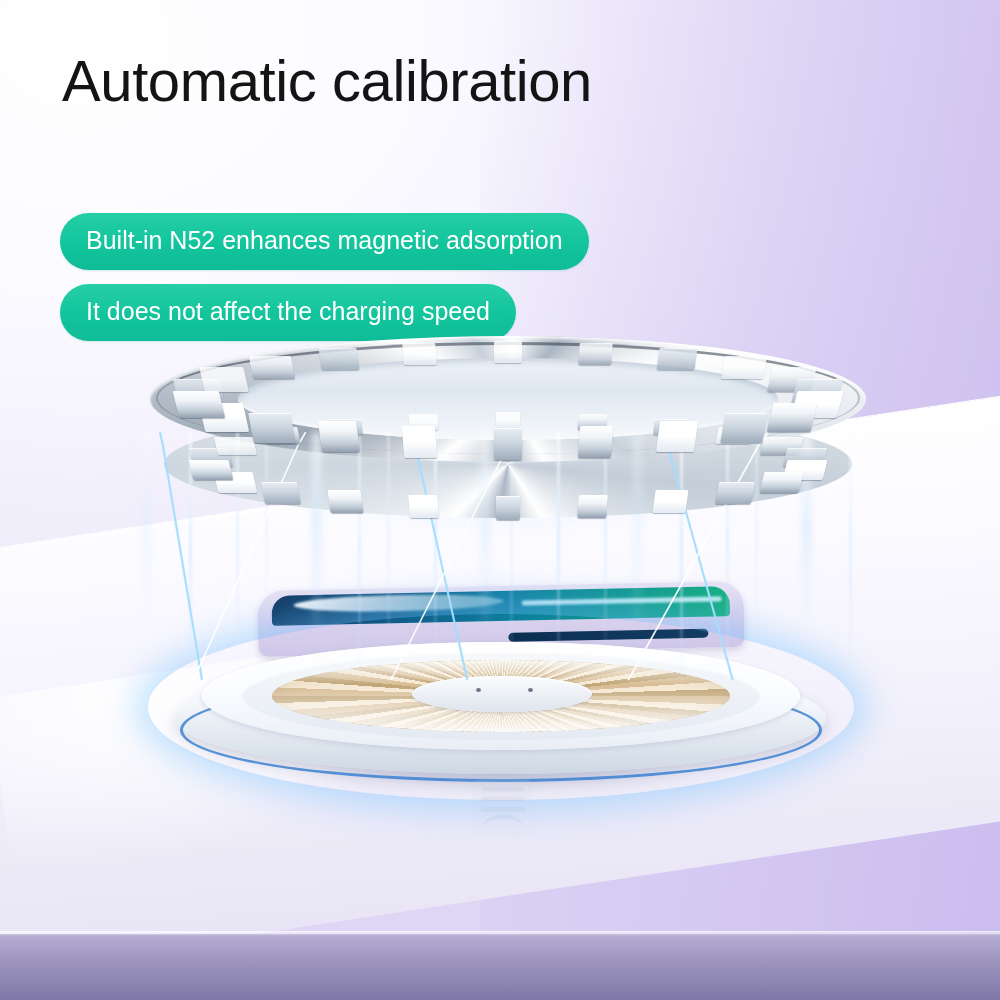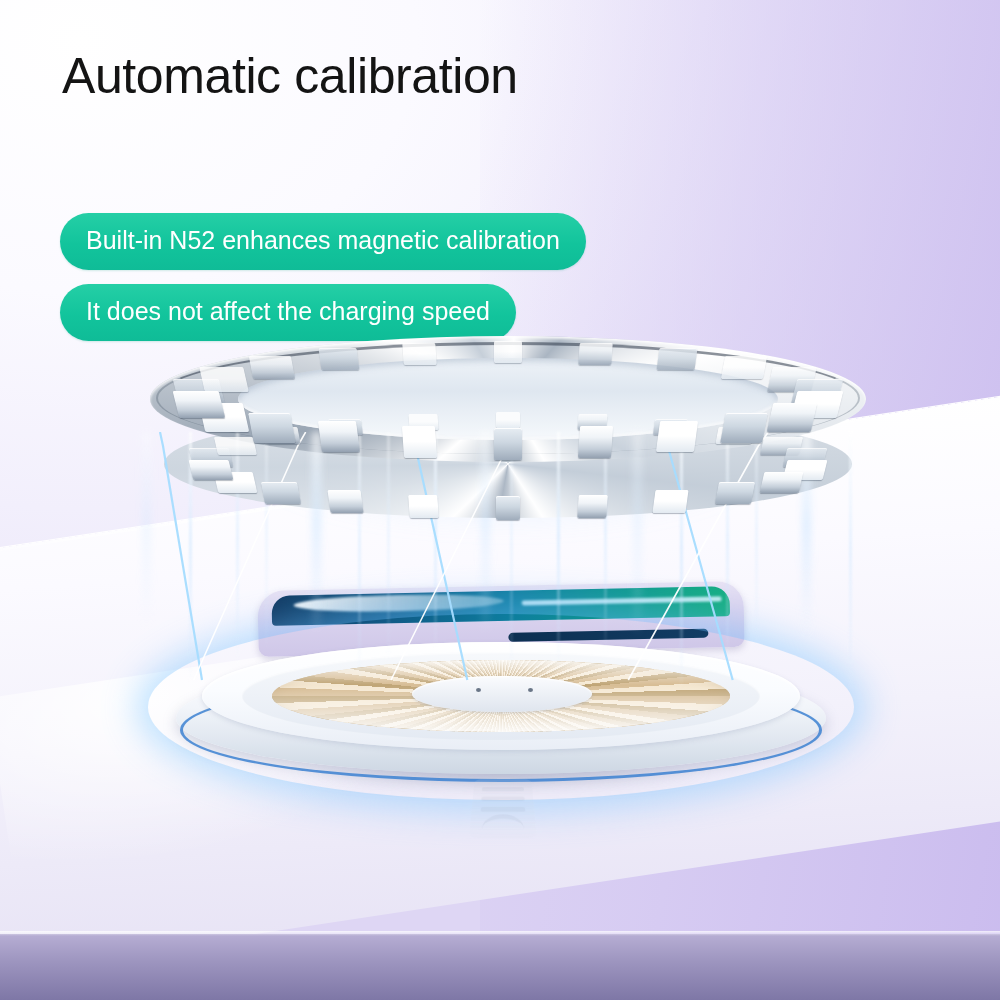--- a/index.html
+++ b/index.html
@@ -47,21 +47,21 @@
   }
   .table-sheen{
     position:absolute;left:0;width:760px;top:640px;height:230px;
     background:radial-gradient(60% 100% at 20% 10%, rgba(255,255,255,.95), rgba(255,255,255,0) 70%);
     transform:rotate(-8.6deg);pointer-events:none;
   }
 
   
   .headline{
     position:absolute;left:62px;top:48px;width:760px;
-    color:#141414;font-size:50px;line-height:1.14;font-weight:400;
+    color:#141414;font-size:58px;line-height:1.14;font-weight:400;
     letter-spacing:-.4px;
   }
   .badges{position:absolute;left:60px;top:213px;}
   .badge{
     display:inline-block;color:#ffffff;
     background:linear-gradient(180deg,#25cfa6 0%,#12c49c 55%,#0fbc97 100%);
     border-radius:34px;font-size:25px;line-height:1;
     padding:15px 26px 17px 26px;margin-bottom:14px;
     box-shadow:0 1px 2px rgba(14,160,128,.18);
     white-space:nowrap;
@@ -246,21 +246,21 @@
 
   <div class="table-surface"></div>
   <div class="table-edge-hi"></div>
   <div class="table-sheen"></div>
 
   <div class="headline">
     <div>Automatic calibration</div>
   </div>
 
   <div class="badges">
-    <div><span class="badge">Built-in N52 enhances magnetic calibration</span></div>
+    <div><span class="badge">Built-in N52 enhances magnetic adsorption</span></div>
     <div><span class="badge">It does not affect the charging speed</span></div>
   </div>
 
   <div class="ring-wrap">
     <div class="ring-glow-top"></div>
     <div class="ring-body">
       <div class="ring-ellipse ring-lower"></div>
       <div class="ring-lower-hole"></div>
       <div class="seg" id="seg-lower">
           <div class="seg-blk brt" style="width: 24.8px; height: 15.8px; left: 345.6px; top: 76.1px; opacity: 0.82; z-index: 1; transform: skewX(0deg);"></div>

